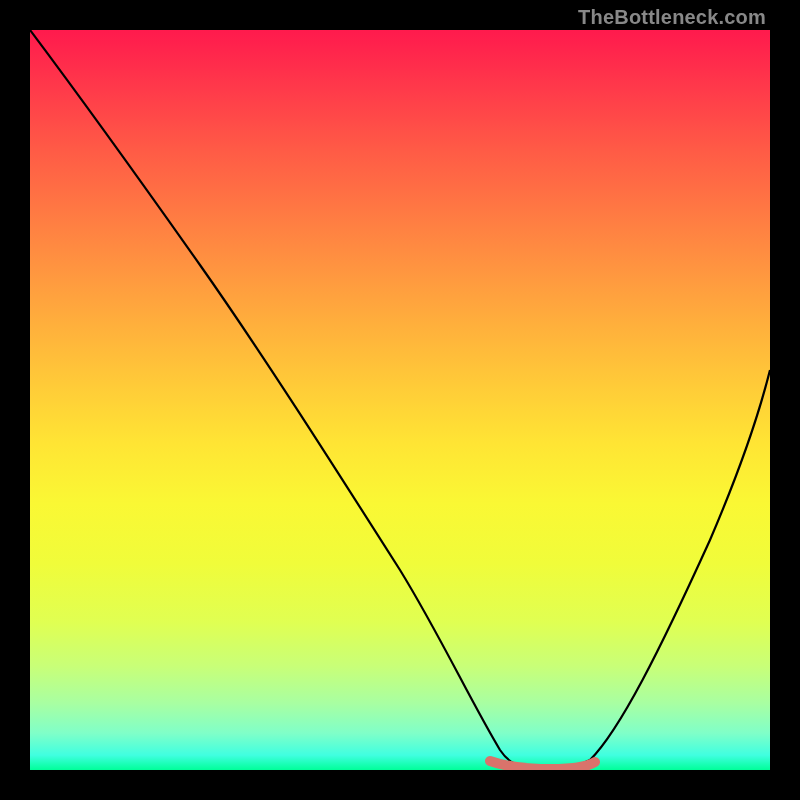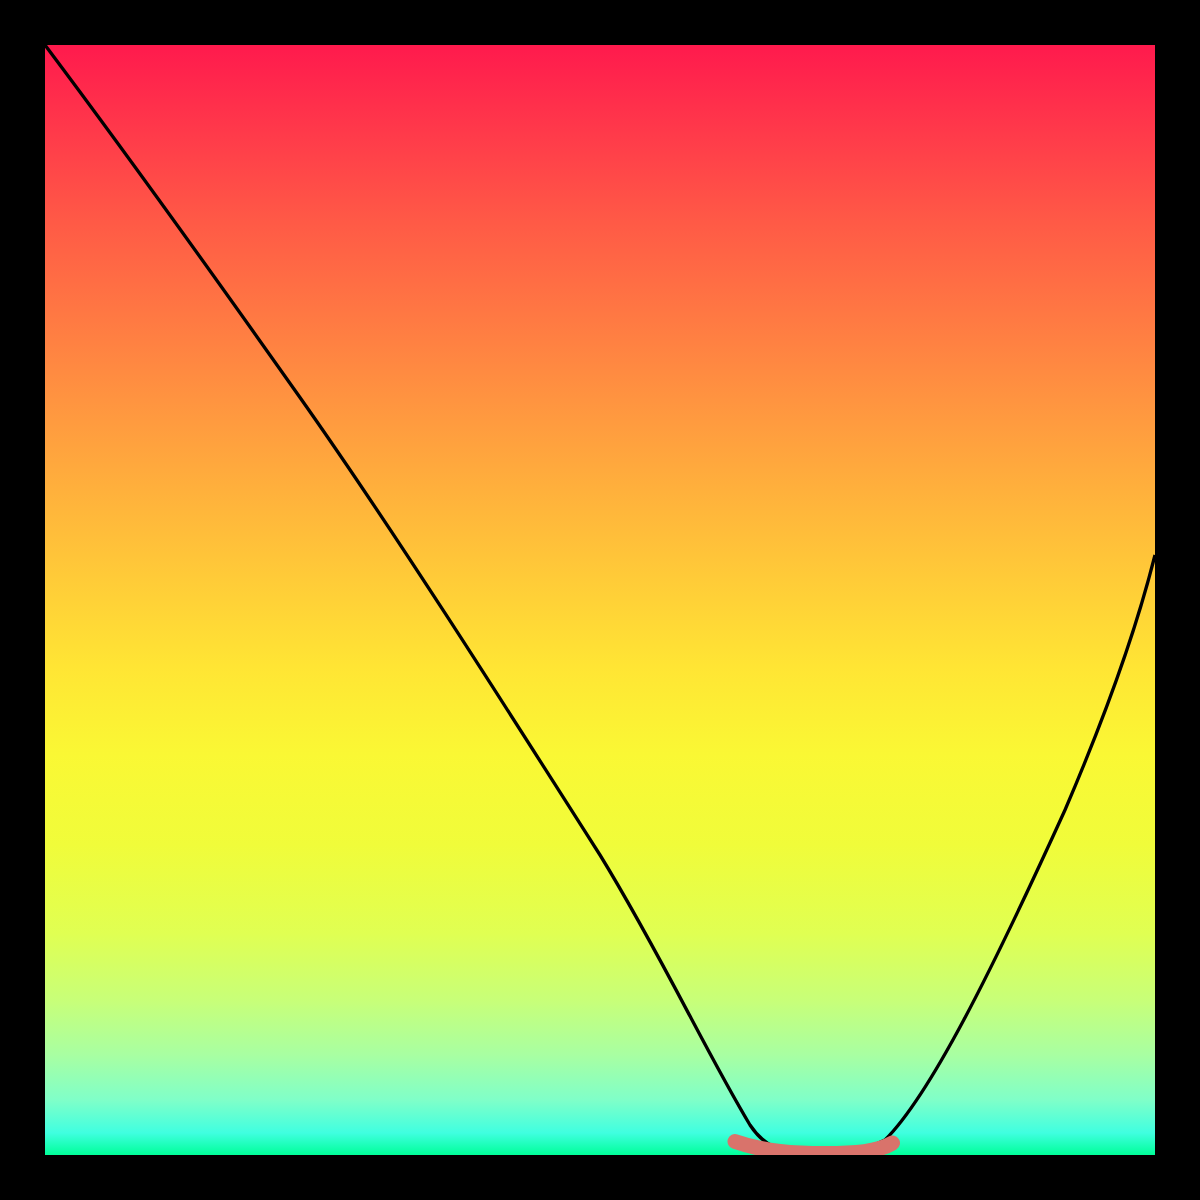--- a/index.html
+++ b/index.html
@@ -56,20 +56,21 @@
     left: 0;
     top: 0;
     width: 740px;
     height: 740px;
   }
 </style>
 </head>
 <body>
 
 <div class="frame">
+  <div class="watermark">TheBottleneck.com</div>
 
   <div class="plot-area">
     <svg class="curve" viewBox="0 0 740 740" preserveAspectRatio="none">
       <path fill="none" stroke="#000" stroke-width="2.2" d="M 0 0
                C 60 80, 110 150, 170 235
                C 230 320, 300 430, 370 540
                C 410 605, 440 670, 470 720
                C 480 735, 490 738, 510 738
                C 530 738, 545 738, 560 730
                C 590 700, 630 620, 680 510

